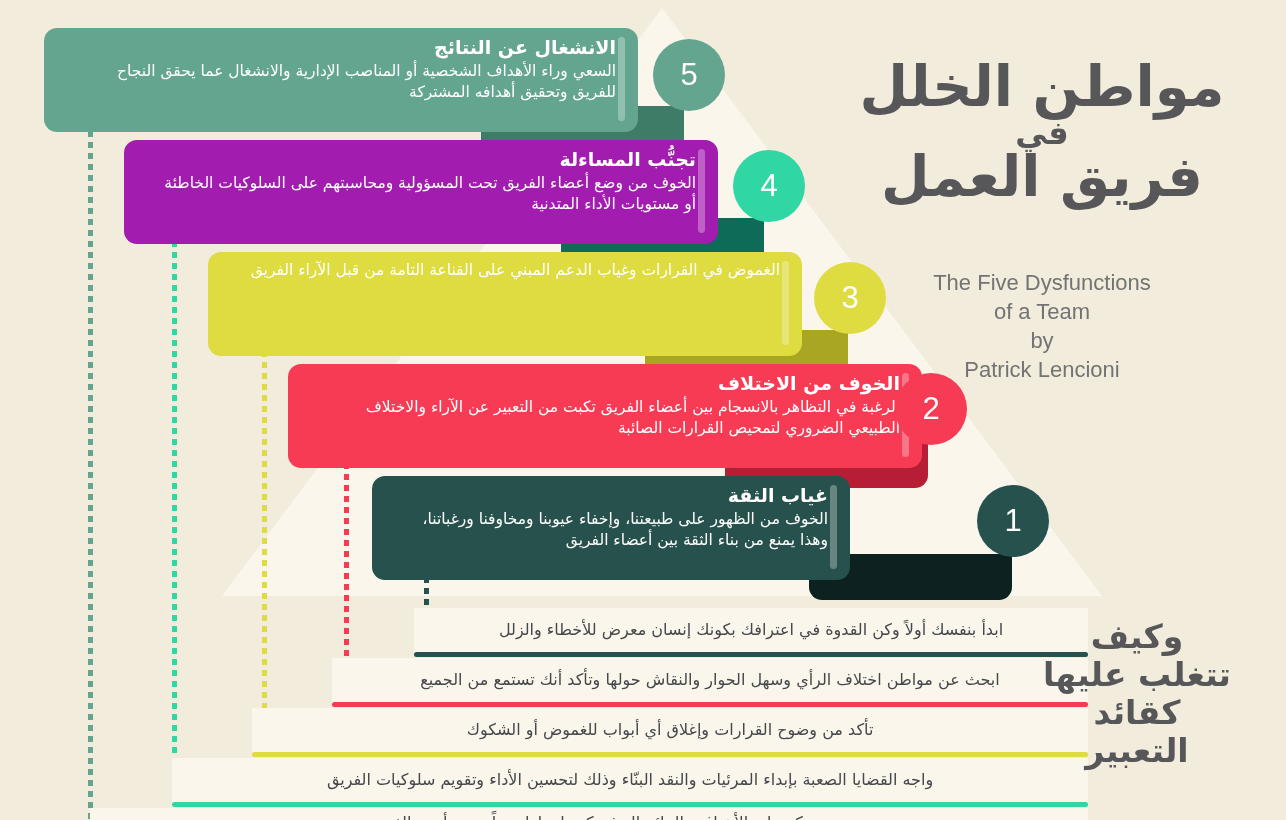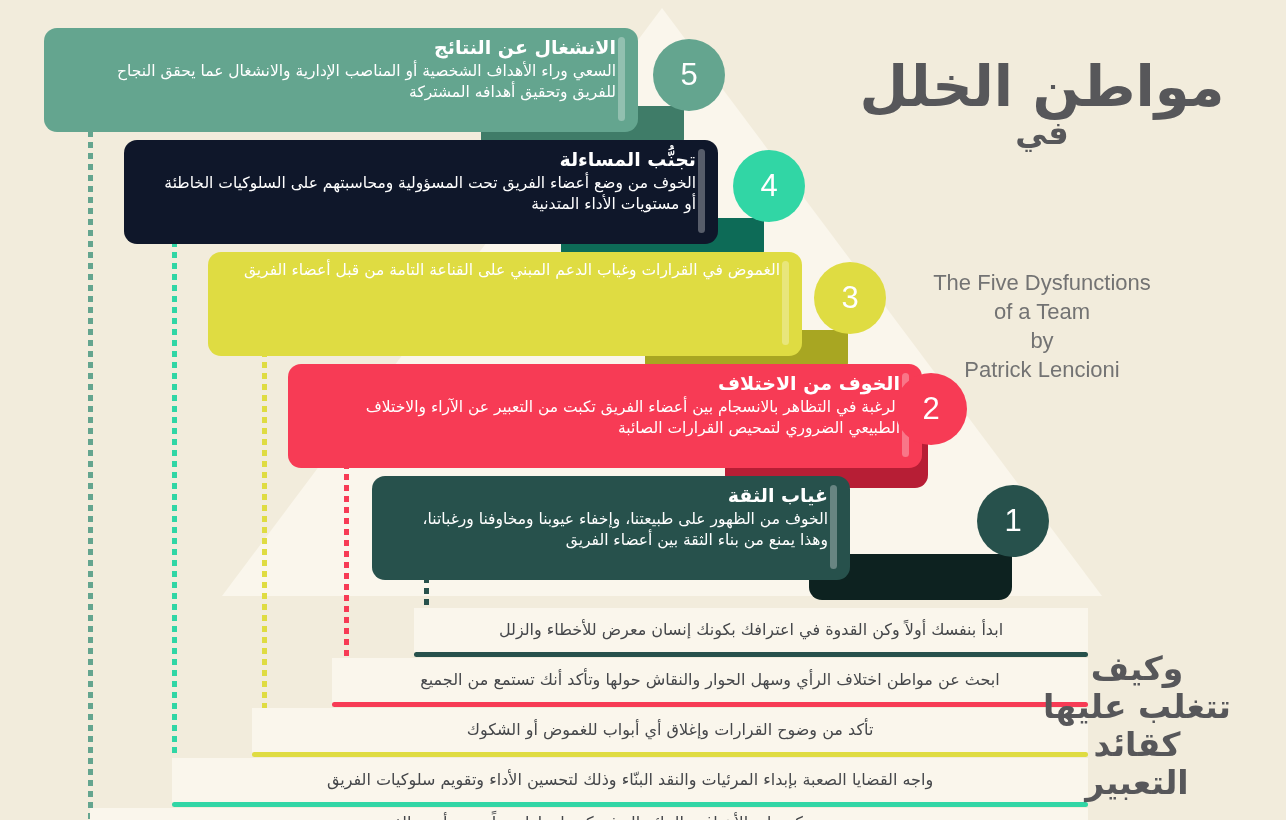--- a/index.html
+++ b/index.html
@@ -69,21 +69,21 @@
   .maintitle .l1{font-size:56px;display:block;margin-top:44px;}
   .maintitle .l2{font-size:32px;display:block;margin-top:2px;}
   .maintitle .l3{font-size:56px;display:block;margin-top:-2px;}
   .subtitle{
     position:absolute;right:34px;top:268px;width:420px;text-align:center;
     color:#737373;font-size:22px;line-height:29px;z-index:8;
     font-family:"Liberation Sans",sans-serif;direction:ltr;
   }
   .howto{
     position:absolute;right:34px;top:618px;width:230px;text-align:center;
-    color:#57575a;font-weight:bold;font-size:33px;line-height:38px;z-index:8;margin-top:32px;
+    color:#57575a;font-weight:bold;font-size:33px;line-height:38px;z-index:8;
   }
 
   
   .tip{position:absolute;z-index:6;height:44px;padding-left:18px;}
   .tipbg{
     position:absolute;inset:0;background:#faf6ec;
   }
   .tiptext{
     position:absolute;inset:0;display:flex;align-items:center;
     justify-content:center;
@@ -112,34 +112,34 @@
       <div class="desc">السعي وراء الأهداف الشخصية أو المناصب الإدارية والانشغال عما يحقق النجاح للفريق وتحقيق أهدافه المشتركة</div>
     </div>
     <div class="stripe"></div>
   </div>
   <div class="circle" style="left:653px;top:39px;background:#64a58f;">
     <span>5</span>
   </div>
 
   <div class="level" style="left:124px;top:140px;width:594px;">
     <div class="fold" style="left:437px;top:78px;width:203px;background:#0d6b57;"></div>
-    <div class="band" style="background:#0f172a;">
+    <div class="band" style="background:#a21caf;">
       <div class="ttl">تجنُّب المساءلة</div>
       <div class="desc">الخوف من وضع أعضاء الفريق تحت المسؤولية ومحاسبتهم على السلوكيات الخاطئة أو مستويات الأداء المتدنية</div>
     </div>
     <div class="stripe"></div>
   </div>
   <div class="circle" style="left:733px;top:150px;background:#31d6a5;">
     <span>4</span>
   </div>
 
   <div class="level" style="left:208px;top:252px;width:594px;">
     <div class="fold" style="left:437px;top:78px;width:203px;background:#a8a622;"></div>
     <div class="band" style="background:#dfdc42;">
-      <div class="desc">الغموض في القرارات وغياب الدعم المبني على القناعة التامة من قبل أعضاء الفريق</div>
+      <div class="desc">الغموض في القرارات وغياب الدعم المبني على القناعة التامة من قبل الآراء الفريق</div>
     </div>
     <div class="stripe"></div>
   </div>
   <div class="circle" style="left:814px;top:262px;background:#dfdc42;">
     <span>3</span>
   </div>
 
   <div class="level" style="left:288px;top:364px;width:634px;">
     <div class="fold" style="left:437px;top:78px;width:203px;background:#b71e35;"></div>
     <div class="band" style="background:#f73b55;">
@@ -189,20 +189,21 @@
   </div>
 
   <div class="tip" style="left:90px;top:808px;width:980px;height:40px;">
     <div class="tipbg"></div>
     <div class="tiptext" style="align-items:flex-start;padding-top:4px;">ركز على الأهداف والنتائج المشتركة واجعلها دوماً نصب أعين الفريق</div>
   </div>
 
   <div class="maintitle">
     <span class="l1">مواطن الخلل</span>
     <span class="l2">في</span>
+    <span class="l3">فريق العمل</span>
   </div>
 
   <div class="subtitle">
     <div>The Five Dysfunctions</div>
     <div>of a Team</div>
     <div>by</div>
     <div>Patrick Lencioni</div>
   </div>
 
   <div class="howto">

